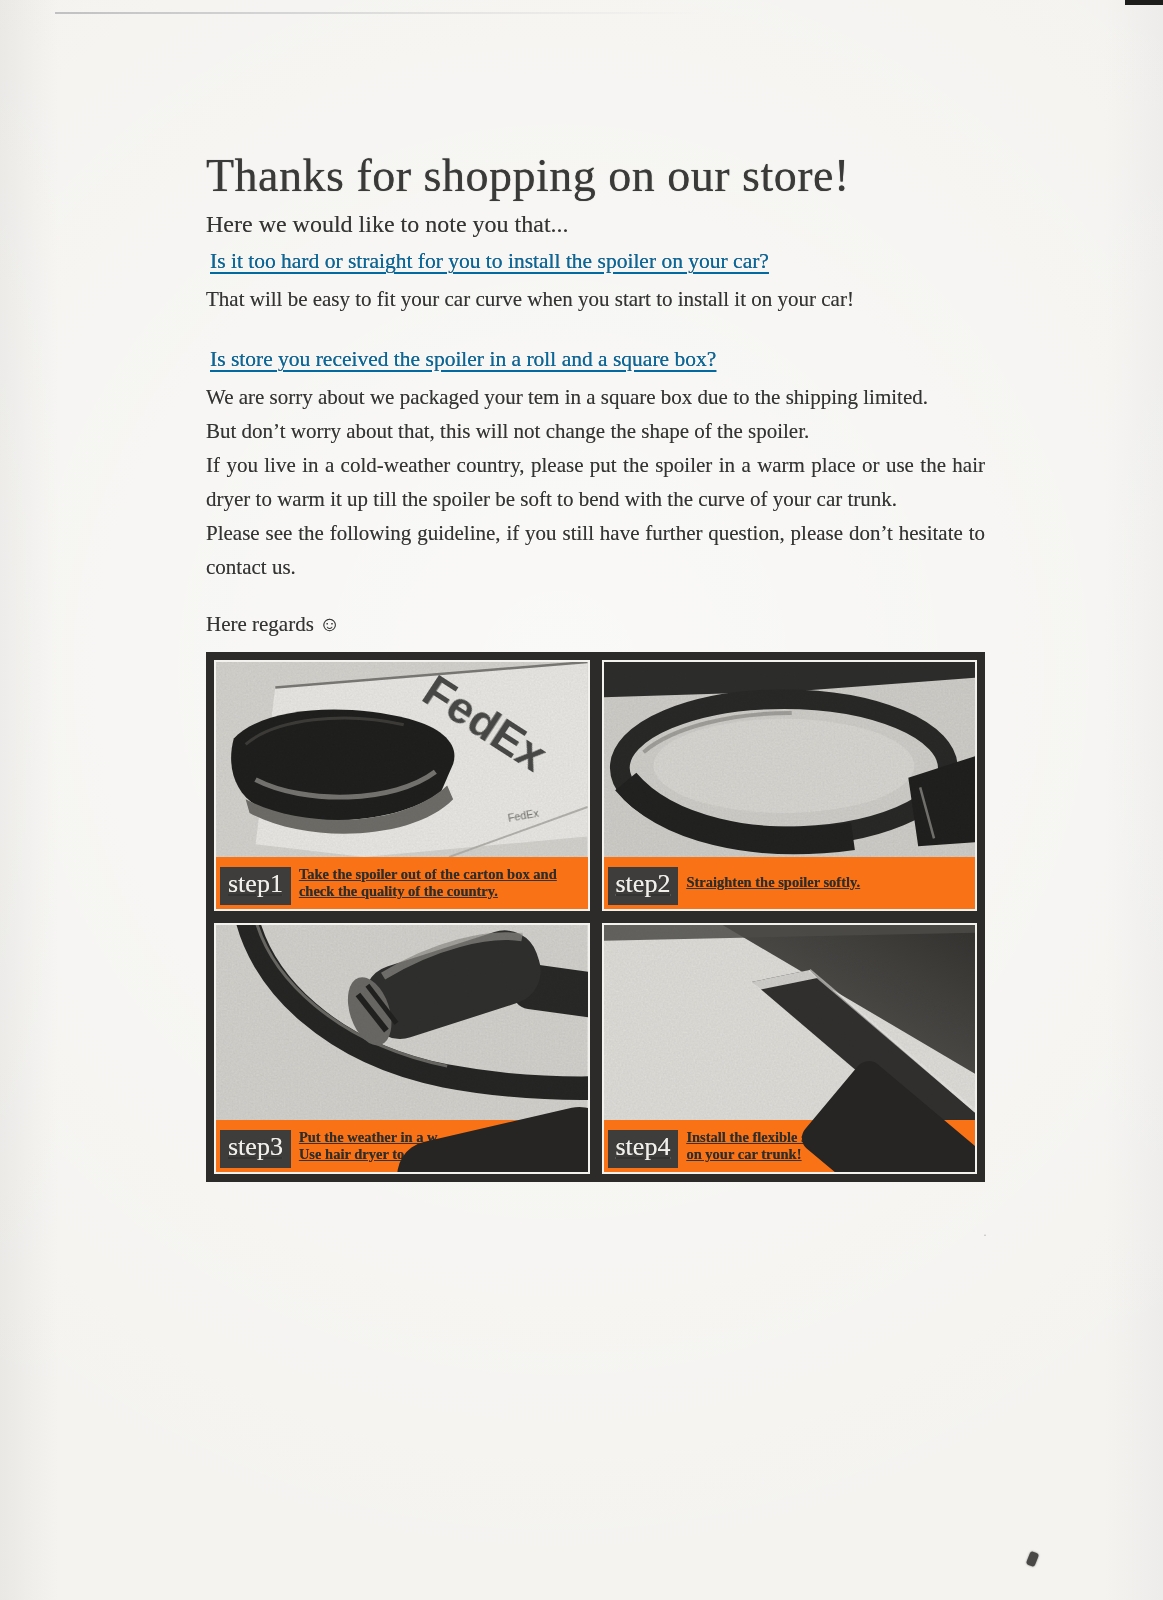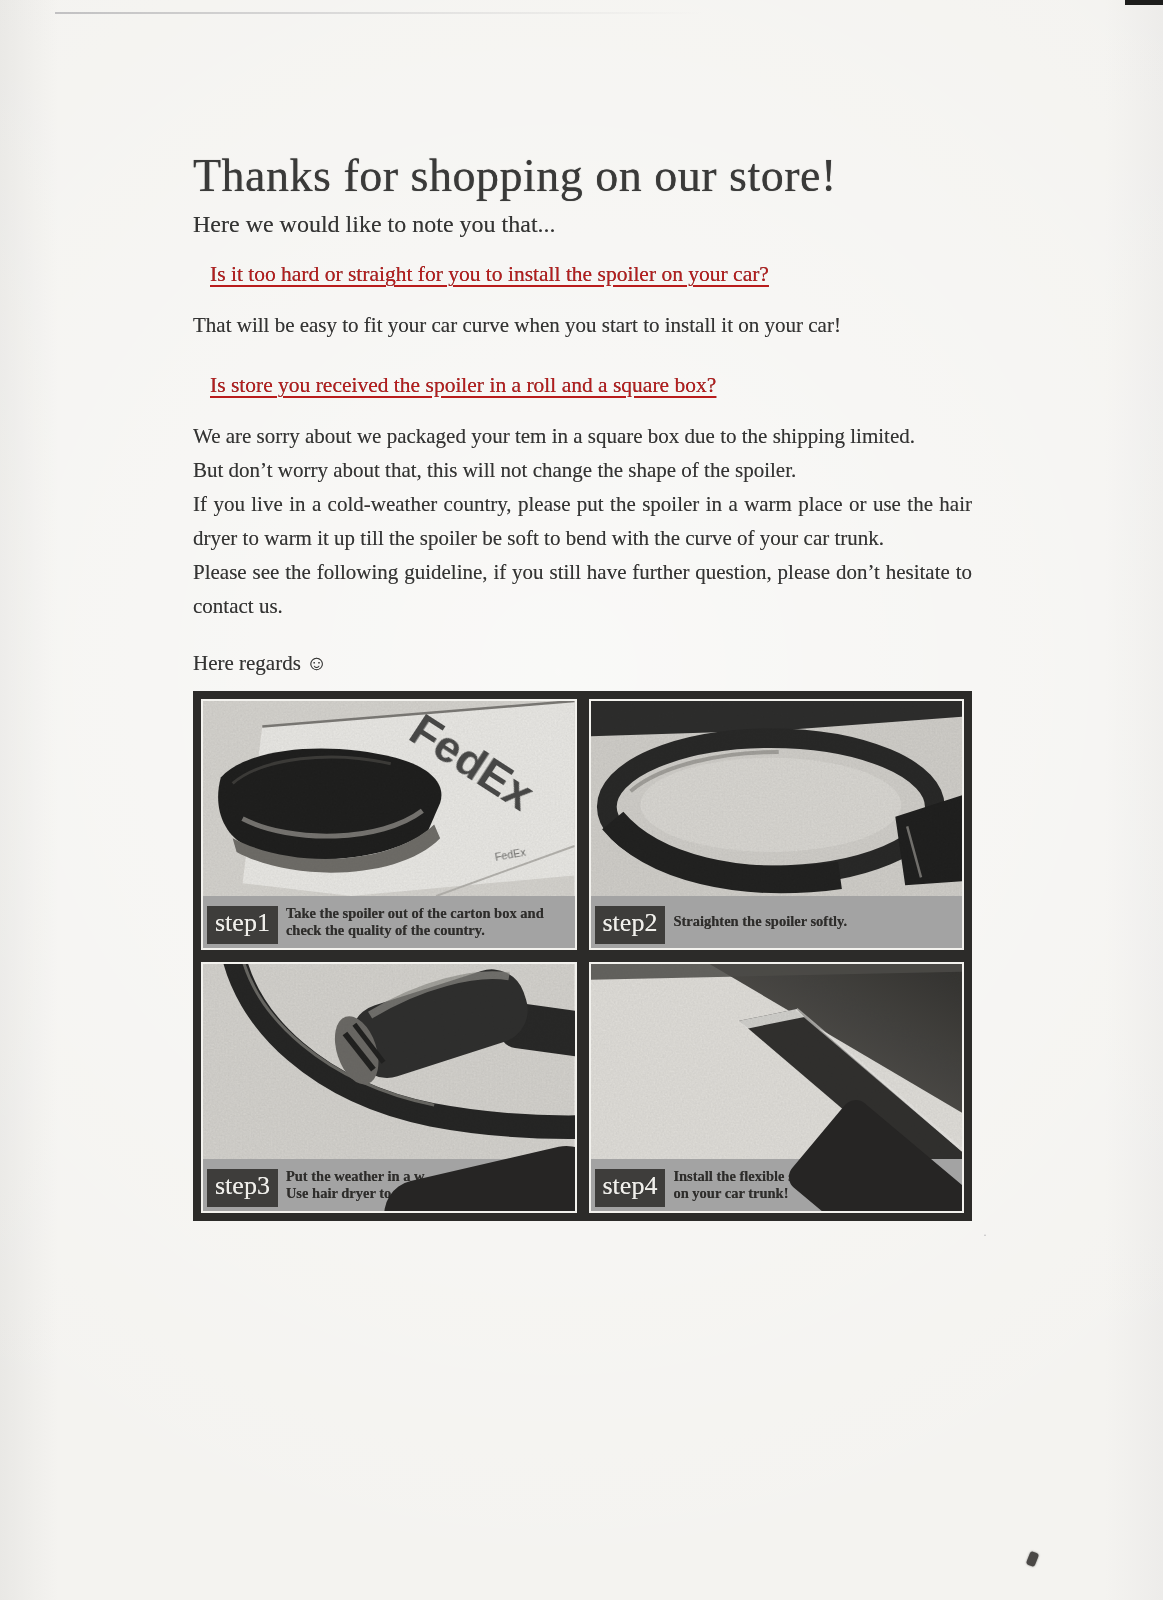--- a/index.html
+++ b/index.html
@@ -11,39 +11,39 @@
       linear-gradient(to right,#e9e8e5,#f4f3f0 5%,#f4f3f0 95%,#edecea),
       linear-gradient(to bottom,#f2f1ee,#f5f4f1 8%,#f3f2ef 90%,#eae9e6);
   }
   .topline{position:absolute;left:55px;top:12px;width:650px;height:2px;
     background:linear-gradient(to right,rgba(110,110,118,.38),rgba(110,110,118,.15) 55%,rgba(110,110,118,0));}
   .corner-bar{position:absolute;right:0;top:0;width:38px;height:5px;background:#1d1d1c;}
   .speck{position:absolute;left:1028px;top:1552px;width:9px;height:14px;background:#4a4846;
     border-radius:3px;transform:rotate(22deg);box-shadow:0 0 2px rgba(70,68,66,.7);}
   .faint-mark{position:absolute;left:983px;top:1228px;color:#9b9aa0;font-size:12px;opacity:.7;}
 
-  .page{position:absolute;left:193px;top:150px;width:779px;color:#343433;}
+  .page{position:absolute;left:206px;top:150px;width:779px;color:#343433;}
   h1{font-size:46px;line-height:52px;margin:0 0 6px;font-weight:normal;color:#3a3a39;
      letter-spacing:.5px;text-shadow:0 0 .7px rgba(45,45,45,.85);}
   .intro{font-size:24px;line-height:32px;margin:0 0 2px;text-shadow:0 0 .4px rgba(55,55,55,.5);}
-  h2{font-size:21.5px;line-height:34px;margin:17px;font-weight:normal;color:#b91c1c;
+  h2{font-size:21.5px;line-height:34px;margin:4px;font-weight:normal;color:#0369a1;
      text-decoration:underline;text-decoration-thickness:1.7px;text-underline-offset:4px;
      text-shadow:0 0 .6px rgba(40,40,40,.75);}
   p.bodytext{font-size:21px;line-height:34px;margin:0;text-align:justify;
      text-shadow:0 0 .4px rgba(55,55,55,.5);}
   .section2{margin-top:26px;}
   .signoff{margin:24px 0 0;font-size:21px;line-height:32px;text-shadow:0 0 .4px rgba(55,55,55,.5);}
 
   .grid{margin-top:12px;width:779px;height:530px;box-sizing:border-box;
     border:8px solid #2c2b29;background:#2c2b29;
     display:grid;grid-template-columns:1fr 1fr;grid-template-rows:1fr 1fr;gap:12px;}
   .cell{position:relative;display:flex;flex-direction:column;background:#f2f1ed;
     border:2px solid #f3f2ee;box-sizing:border-box;overflow:hidden;margin:0;}
   .cell svg.photo{flex:1 1 auto;min-height:0;width:100%;display:block;}
-  .cap{height:52px;flex:0 0 52px;background:#a3a3a3;display:flex;align-items:center;position:relative;}
+  .cap{height:52px;flex:0 0 52px;background:#f97316;display:flex;align-items:center;position:relative;text-decoration:underline;}
   .badge{background:#3e3d3b;color:#f0efeb;font-size:26px;line-height:1;
     padding:4px 8px 8px;margin:-14px 8px 4px 4px;align-self:flex-end;
     text-shadow:0 0 .5px rgba(240,240,235,.7);}
   .cap-text{font-weight:bold;font-size:14.5px;line-height:17.5px;color:#2e2d2b;
     text-shadow:0 0 .3px rgba(46,45,43,.6);}
   .cl{display:block;}
   .occ{position:absolute;background:#262524;z-index:3;}
   .occ3{right:-28px;bottom:-26px;width:220px;height:74px;transform:rotate(-13deg);border-radius:34px;}
   .occ4{right:-42px;bottom:-48px;width:210px;height:110px;transform:rotate(40deg);border-radius:14px;}
 </style>

